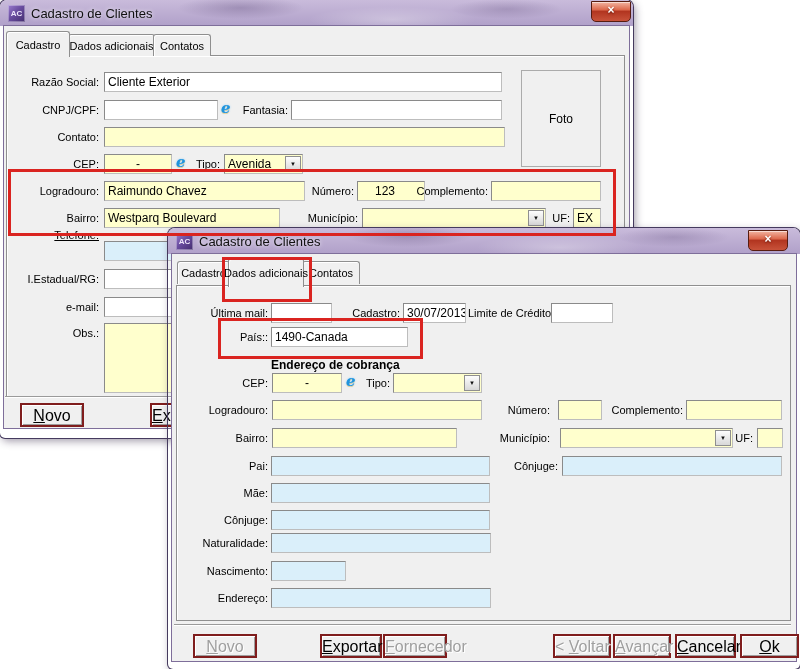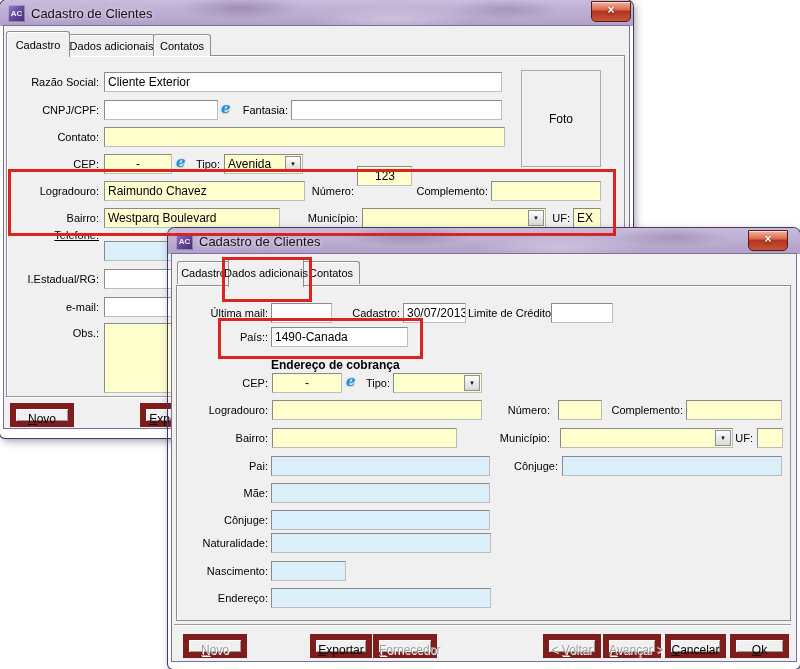--- a/index.html
+++ b/index.html
@@ -46,22 +46,22 @@
   .drop .arrow{position:absolute;right:1px;top:1px;bottom:1px;width:16px;cursor:pointer;
        background:linear-gradient(#fdfdfd,#d8d8d8);border:1px solid #8f8f8f;box-sizing:border-box;
        display:flex;align-items:center;justify-content:center;font-size:6px;color:#111;}
   .ie{position:absolute;width:17px;height:18px;z-index:3;cursor:pointer;
       font:italic bold 15px/16px "DejaVu Serif",serif;color:#1f93dd;
       text-shadow:0 0 2px rgba(120,200,255,.9), 0 1px 0 rgba(255,180,40,.55);}
   .fotobox{position:absolute;border:1px solid #ababab;background:#f0f0f0;z-index:3;
       display:flex;align-items:center;justify-content:center;font-size:12px;color:#000;}
   .sep{position:absolute;height:0;border-top:1px solid #9a9a9a;border-bottom:1px solid #ffffff;z-index:3;}
   .btn{position:absolute;height:24px;box-sizing:border-box;background:#f0f0f0;cursor:pointer;
-      border:6px solid #7f1d1d;box-shadow:inset 1px 1px 0 #ffffff,inset -1px -1px 0 #9e9e9e;
-      font-size:12px;line-height:21px;text-align:center;color:#000;z-index:3;white-space:pre;}
+      border:2px solid #7f1d1d;box-shadow:inset 1px 1px 0 #ffffff,inset -1px -1px 0 #9e9e9e;
+      font-size:16px;line-height:21px;text-align:center;color:#000;z-index:3;white-space:pre;margin-left:10px;}
   .btn span{white-space:pre;}
   .btn .mn{text-decoration:underline;}
   .btn.disabled{color:#9f9f9f;cursor:default;text-shadow:1px 1px 0 #ffffff;}
   .ann{position:absolute;border:3px solid #da2420;z-index:100;pointer-events:none;}
   .obsarea{height:70px;}
 </style>
 </head>
 <body>
 
 <div id="stage">
@@ -96,21 +96,21 @@
     <div class="ie" style="left:176px;top:154px;">e</div>
     <div class="lbl" style="left:190px;width:30px;top:158px;">Tipo:</div>
     <div class="fld yellow drop" style="left:224px;top:154px;width:79px;">
       <span>Avenida</span>
       <span class="arrow">▼</span>
     </div>
 
     <div class="lbl" style="left:0;width:99px;top:185px;">Logradouro:</div>
     <div class="fld yellow" style="left:104px;top:181px;width:201px;">Raimundo Chavez</div>
     <div class="lbl" style="left:306px;width:48px;top:185px;">Número:</div>
-    <div class="fld yellow" style="left:357px;top:166px;width:55px;padding-left:17px;">123</div>
+    <div class="fld yellow" style="left:357px;top:181px;width:68px;padding-left:17px;">123</div>
     <div class="lbl" style="left:412px;width:76px;top:185px;">Complemento:</div>
     <div class="fld yellow" style="left:491px;top:181px;width:110px;"></div>
 
     <div class="lbl" style="left:0;width:99px;top:212px;">Bairro:</div>
     <div class="fld yellow" style="left:104px;top:208px;width:176px;">Westparq Boulevard</div>
     <div class="lbl" style="left:298px;width:60px;top:212px;">Município:</div>
     <div class="fld yellow drop" style="left:362px;top:208px;width:184px;">
       <span></span>
       <span class="arrow">▼</span>
     </div>

